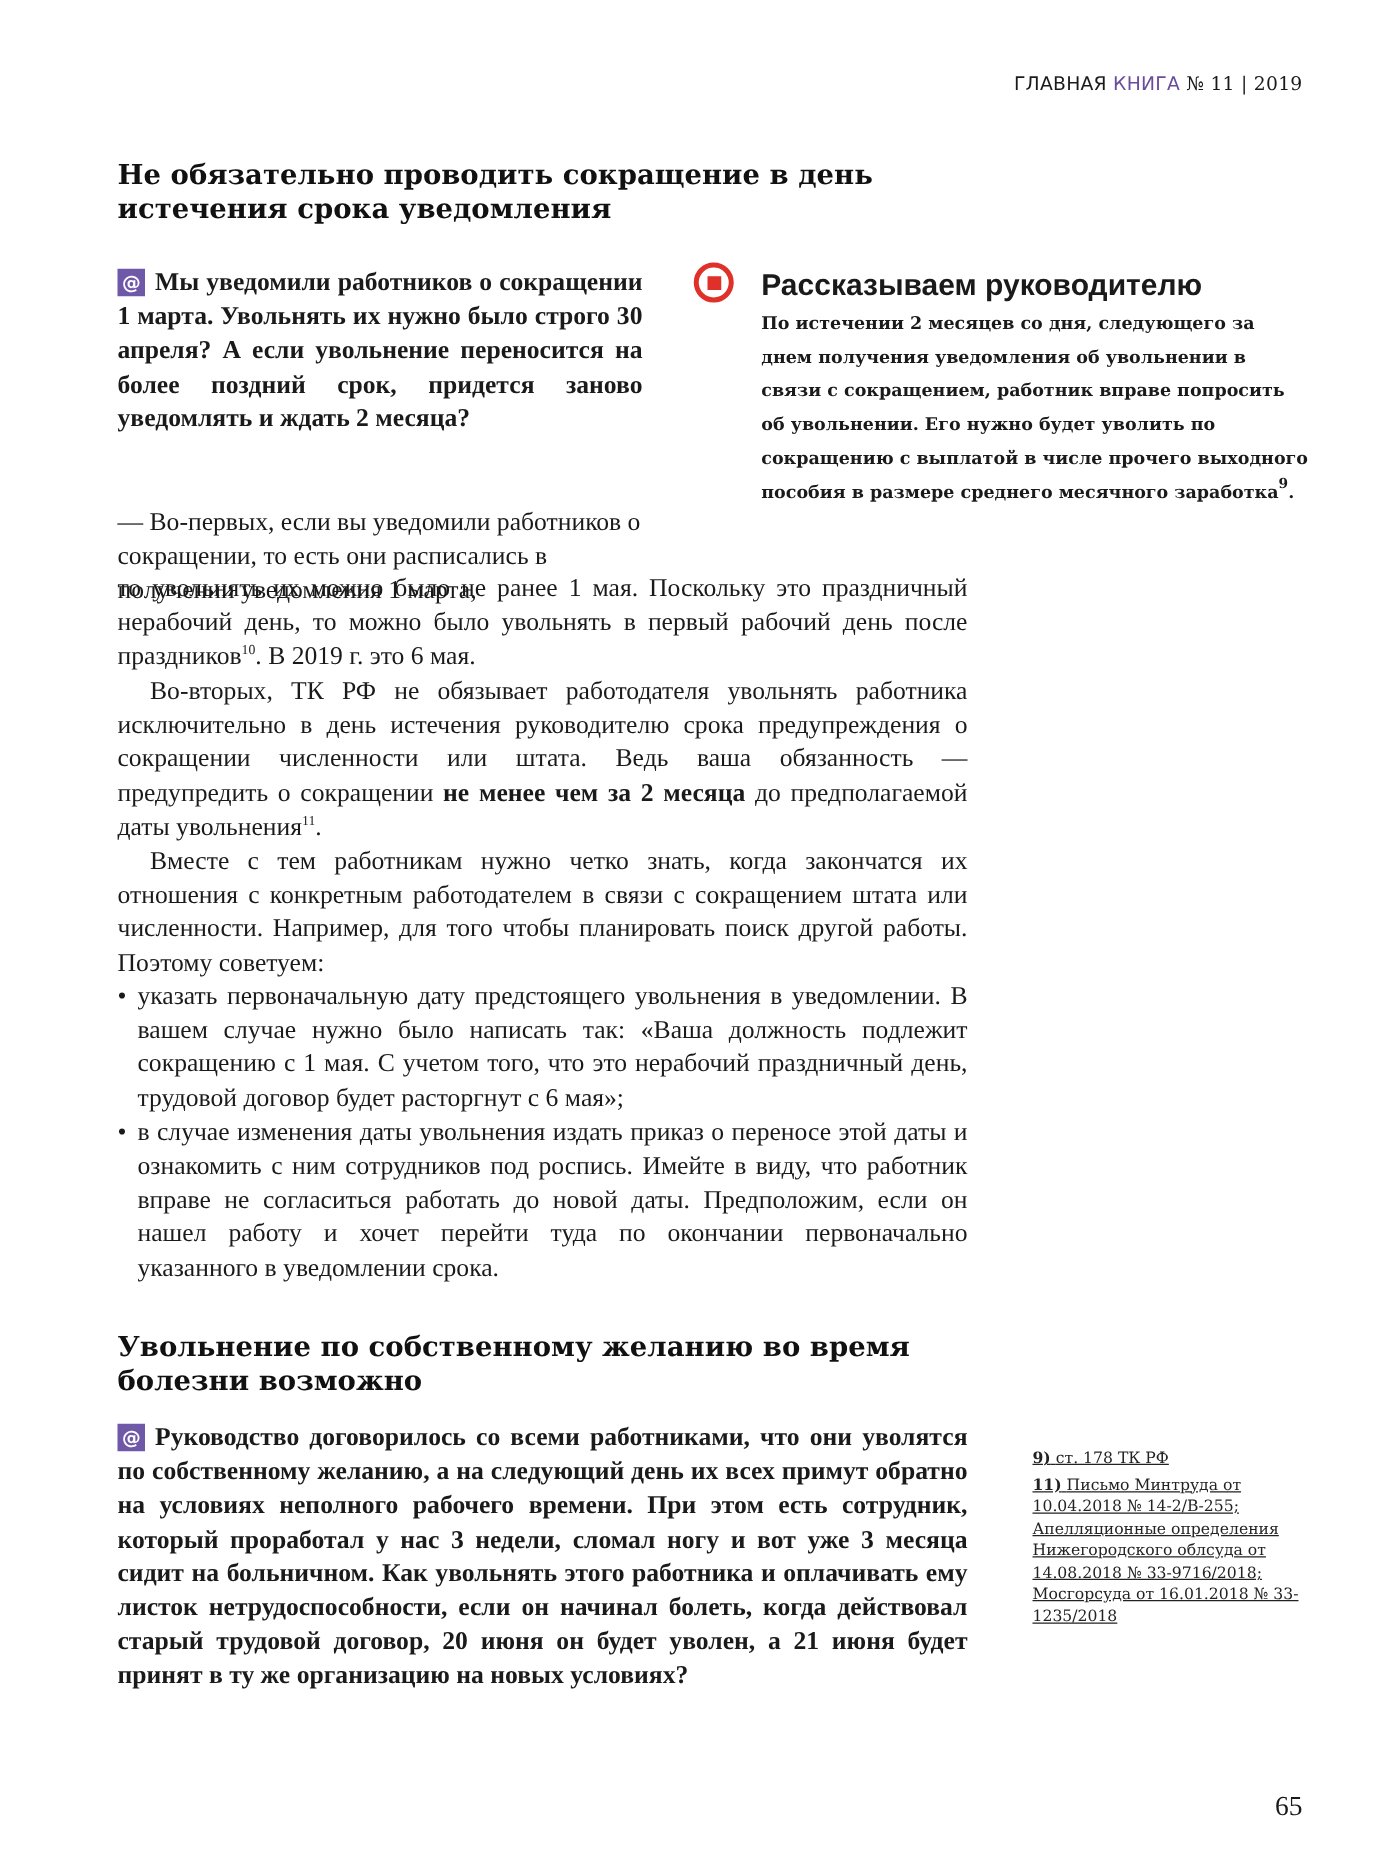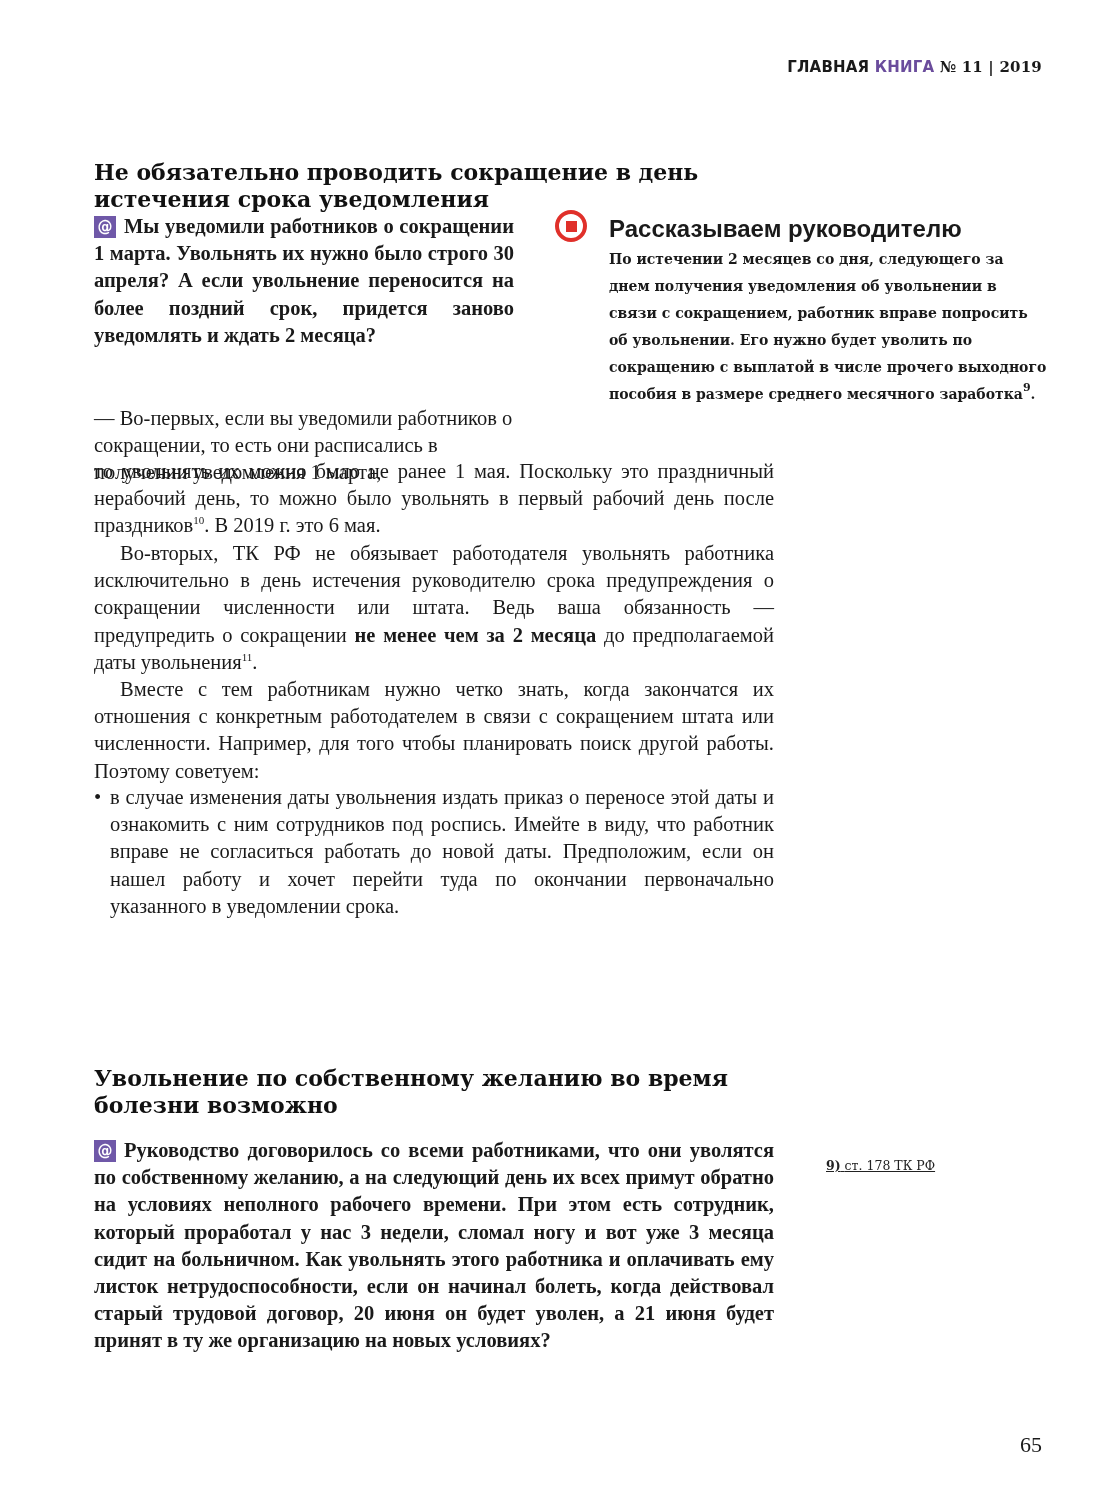--- a/index.html
+++ b/index.html
@@ -1,22 +1,22 @@
 <!DOCTYPE html>
 <html><head>
 <meta charset="utf-8">
 <style>
   html, body { margin: 0; padding: 0; background: #ffffff; }
   body { width: 1104px; height: 1500px; position: relative; overflow: hidden; color: #1a1a1a; font-family: "DejaVu Serif", serif; }
-  .header { position: absolute; top: 58px; right: 62px; font-family: "DejaVu Sans", sans-serif; font-weight: bold; font-size: 15px; letter-spacing: 0.2px; }
+  .header { position: absolute; top: 58px; right: 62px; font-family: "DejaVu Sans", sans-serif; font-weight: normal; font-size: 15px; letter-spacing: 0.2px; }
   .header .brand-accent { color: #6a4c9c; }
   .header .issue { font-family: "DejaVu Serif", serif; }
 
   .h2 { position: absolute; left: 94px; font-family: "DejaVu Serif", serif; font-weight: bold; font-size: 22px; line-height: 27px; width: 680px; color: #111; }
-  #h2a { top: 159px; }
+  #h2a { top: 127px; }
   #h2b { top: 1065px; }
 
   .atbox { display: inline-block; width: 22px; height: 22px; background: #6f58a8; color: #fff; font-family: "DejaVu Sans", sans-serif; font-size: 15px; line-height: 22px; text-align: center; vertical-align: 1px; margin-right: 8px; }
 
   .q1 { position: absolute; left: 94px; top: 213px; width: 420px; font-family: "Liberation Serif", serif; font-weight: bold; font-size: 20.5px; line-height: 27.2px; text-align: justify; }
   .a1-top { position: absolute; left: 94px; top: 377px; width: 430px; font-family: "Liberation Serif", serif; font-size: 20.5px; line-height: 27.2px; margin-top: 28px; }
   .body-text { position: absolute; left: 94px; width: 680px; font-family: "Liberation Serif", serif; font-size: 20.5px; line-height: 27.2px; text-align: justify; }
   #p1rest { top: 458px; }
   #p2 { top: 540px; text-indent: 26px; }
   #p3 { top: 676px; text-indent: 26px; }
@@ -60,34 +60,36 @@
   <span>то увольнять их можно было не ранее 1 мая. Поскольку это праздничный нерабочий день, то можно было увольнять в первый рабочий день после праздников</span><sup>10</sup><span>. В 2019 г. это 6 мая.</span>
 </div>
 
 <div class="body-text" id="p2">
   <span>Во-вторых, ТК РФ не обязывает работодателя увольнять работника исключительно в день истечения руководителю срока предупреждения о сокращении численности или штата. Ведь ваша обязанность — предупредить о сокращении </span><b>не менее чем за 2 месяца</b><span> до предполагаемой даты увольнения</span><sup>11</sup><span>.</span>
 </div>
 
 <div class="body-text" id="p3">Вместе с тем работникам нужно четко знать, когда закончатся их отношения с конкретным работодателем в связи с сокращением штата или численности. Например, для того чтобы планировать поиск другой работы. Поэтому советуем:</div>
 
 <ul class="bullets">
+  <li>указать первоначальную дату предстоящего увольнения в уведомлении. В вашем случае нужно было написать так: «Ваша должность подлежит сокращению с 1 мая. С учетом того, что это нерабочий праздничный день, трудовой договор будет расторгнут с 6 мая»;</li>
   <li>в случае изменения даты увольнения издать приказ о переносе этой даты и ознакомить с ним сотрудников под роспись. Имейте в виду, что работник вправе не согласиться работать до новой даты. Предположим, если он нашел работу и хочет перейти туда по окончании первоначально указанного в уведомлении срока.</li>
 </ul>
 
 <div class="aside">
   <div class="stop-icon"></div>
   <div class="aside-title">Рассказываем руководителю</div>
   <div class="aside-body">
     <span>По истечении 2 месяцев со дня, следующего за днем получения уведомления об увольнении в связи с сокращением, работник вправе попросить об увольнении. Его нужно будет уволить по сокращению с выплатой в числе прочего выходного пособия в размере среднего месячного заработка</span><sup>9</sup><span>.</span>
   </div>
 </div>
 
 <div class="h2" id="h2b">Увольнение по собственному желанию во время болезни возможно</div>
 
 <div class="q2">
   <span class="atbox">@</span><span>Руководство договорилось со всеми работниками, что они уволятся по собственному желанию, а на следующий день их всех примут обратно на условиях неполного рабочего времени. При этом есть сотрудник, который проработал у нас 3 недели, сломал ногу и вот уже 3 месяца сидит на больничном. Как увольнять этого работника и оплачивать ему листок нетрудоспособности, если он начинал болеть, когда действовал старый трудовой договор, 20 июня он будет уволен, а 21 июня будет принят в ту же организацию на новых условиях?</span>
 </div>
 
 <div class="footnotes">
   <div class="fn"><span class="fn-num">9)</span> <span>ст. 178 ТК РФ</span></div>
+  <div class="fn"><span class="fn-num">11)</span> <span>Письмо Минтруда от 10.04.2018 № 14-2/В-255; Апелляционные определения Нижегородского облсуда от 14.08.2018 № 33-9716/2018; Мосгорсуда от 16.01.2018 № 33-1235/2018</span></div>
 </div>
 
 <div class="page-num">65</div>
 
 </body></html>

